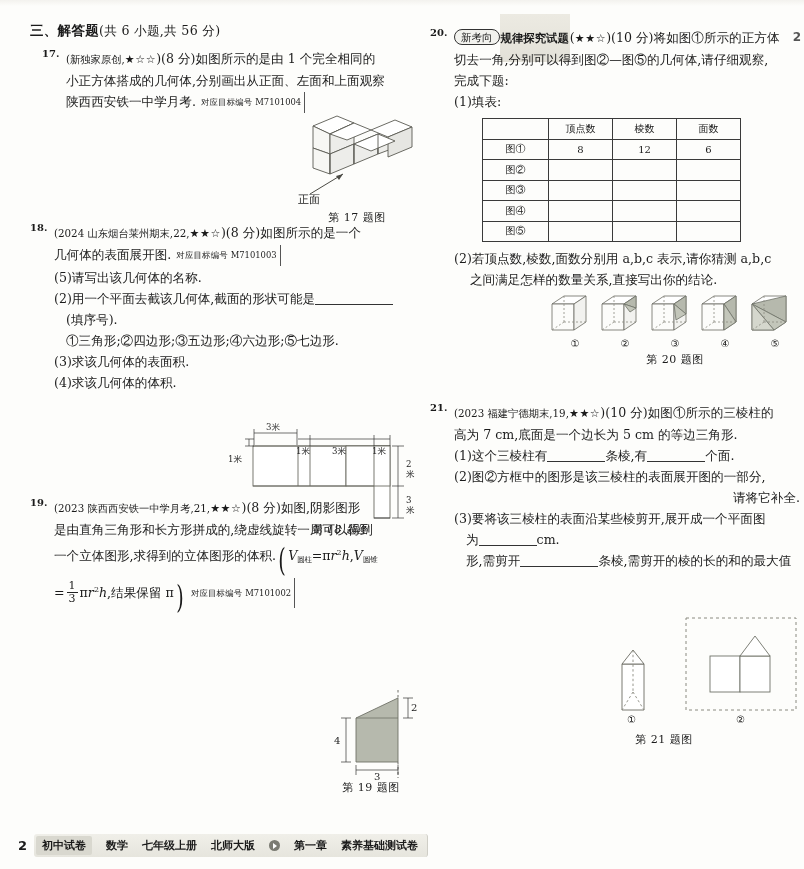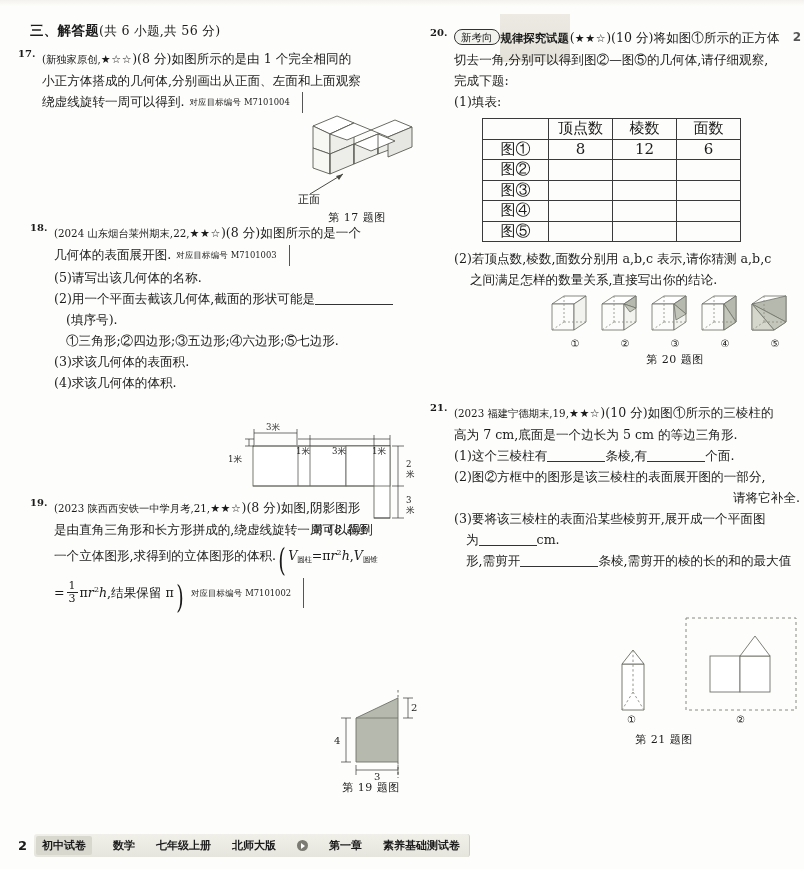--- a/index.html
+++ b/index.html
@@ -34,21 +34,21 @@
   }
   .ind { margin-left: 24px; }
   .ind2 { margin-left: 36px; }
   .meta { font-size: 10.3px; letter-spacing:0; }
   .stars { letter-spacing: .6px; font-size:11px; }
 
   
   .goal {
     display:inline-block; font-size: 8.4px; font-family:"DejaVu Sans","Liberation Sans",sans-serif;
     letter-spacing:.2px; transform: translateY(-1px);
-    border-right: 1px solid #555; padding-right: 12px; margin-left: 5px;
+    border-right: 1px solid #555; padding-right: 3px; margin-left: 5px;
     color:#222; white-space:nowrap;
   }
   .goal .code { font-family:"DejaVu Serif","Liberation Serif",serif; letter-spacing:0; }
 
   
   .pill {
     display:inline-block; border:1px solid #333; border-radius: 9px;
     padding: 0px 6px; font-size: 10.5px; line-height:14px;
     font-family:"DejaVu Sans","Liberation Sans",sans-serif;
     background:#f2f2ee; vertical-align: 1px;
@@ -71,33 +71,33 @@
   .sub-s { font-size:7.5px; font-style:normal; vertical-align:-2px; letter-spacing:-.3px; }
   .sup-s { font-size:8px; vertical-align:5px; }
   .bigparen { font-size: 31px; font-family:"DejaVu Serif",serif; vertical-align:-11px;
               line-height:0; font-weight:300; display:inline-block; transform: scaleX(.62); }
 
   
   .fig { position:absolute; }
   .figcap { text-align:center; font-size:11px; margin-top:0; letter-spacing:.5px;}
 
   
-  table.t20 { border-collapse: collapse; font-size:15px; }
+  table.t20 { border-collapse: collapse; font-size:10px; }
   table.t20 td, table.t20 th {
     border: 1px solid #3a3a3a; height: 20.5px; text-align:center;
     font-weight: normal; padding:0 2px;
   }
   table.t20 .c0 { width: 66px; }
   table.t20 .c1, table.t20 .c2, table.t20 .c3 { width: 64px; }
 
   
   .footer { position:absolute; left: 18px; bottom: 12px; display:flex; align-items:center; gap:7px; }
   .footer .pg { font-size:13px; font-weight:bold; font-family:"DejaVu Sans","Liberation Sans",sans-serif; }
   .fbar {
-    display:flex; align-items:center; gap:21px;
+    display:flex; align-items:center; gap:14px;
     background: linear-gradient(to bottom,#f0efe9,#e6e5dd);
     border-radius: 3px; padding: 2px 9px 2px 2px;
     font-size: 11px; font-weight:bold;
     font-family:"DejaVu Sans","Liberation Sans",sans-serif;
     border-right:1px solid #cfcec6;
   }
   .fbar .badge { background:#d9d8cf; padding:2px 6px; border-radius:2px; }
   .playdot { width:11px; height:11px; border-radius:50%; background:#7b7b73;
              display:inline-flex; align-items:center; justify-content:center; }
   .playdot:after { content:""; border-left:4px solid #fff; border-top:3px solid transparent;
@@ -115,29 +115,29 @@
 <div class="page">
   <div class="topline"></div>
   <div class="cornerpg">2</div>
 
   <div class="col col-left">
 
     <div class="sec-head">
       <span>三、解答题</span><span class="sub">(共 6 小题,共 56 分)</span>
     </div>
 
-    <div class="q" style="margin-left:0;">
+    <div class="q" style="margin-left:24px;">
       <div class="qnum">17.</div>
       <div class="q-body ind">
         <div>
           <span class="meta">(新独家原创,</span><span class="stars">★☆☆</span><span>)(8 分)</span><span>如图所示的是由 1 个完全相同的</span>
         </div>
         <div>小正方体搭成的几何体,分别画出从正面、左面和上面观察</div>
         <div>
-          <span>绕虚线旋转一周可以得到.</span><span class="goal"><span>对应目标编号</span> <span class="code">M7101004</span></span>
+          <span>陕西西安铁一中学月考.</span><span class="goal"><span>对应目标编号</span> <span class="code">M7101004</span></span>
         </div>
       </div>
     </div>
 
     <div class="fig" style="left:278px; top:108px; width:122px; height:105px;">
       <svg width="122" height="80" viewBox="0 0 122 80">
         <g fill="none" stroke="#5a5a52" stroke-width="0.9">
 
           <polygon points="17,18 41,8 58,15 34,26" fill="#ffffff"></polygon>
           <polygon points="17,18 34,26 34,46 17,40" fill="#f7f7f4"></polygon>

